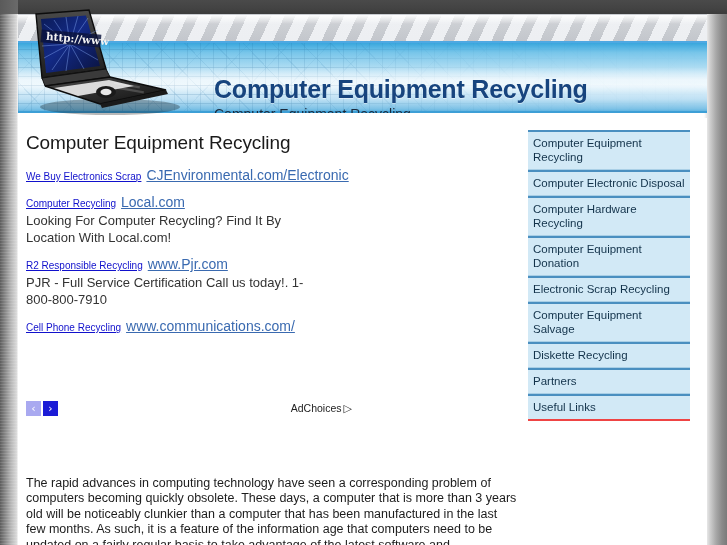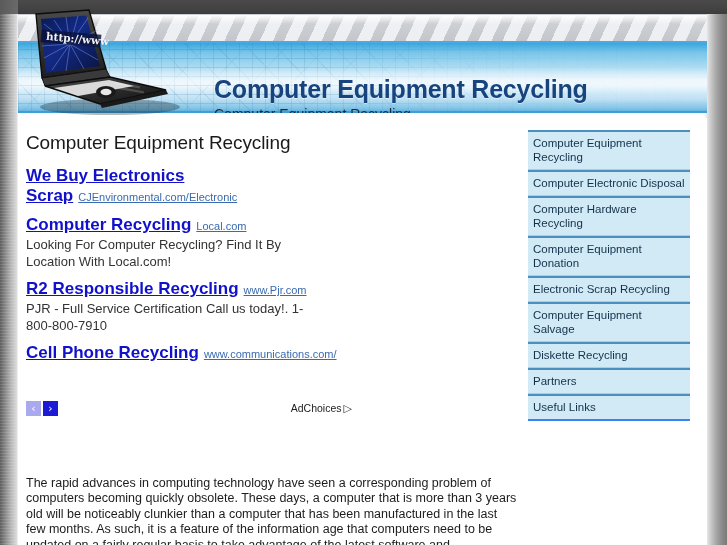--- a/index.html
+++ b/index.html
@@ -156,28 +156,28 @@
   }
 
   
   #ad-block {
     position: absolute;
     left: 8px; top: 48px;
     width: 330px;
   }
   .ad-item { margin-bottom: 9px; }
   .ad-headline {
-    font-size: 17px;
-    font-weight: bold;
+    font-size: 10px;
+    font-weight: normal;
     color: #1111cc;
     text-decoration: underline;
     cursor: pointer;
   }
   .ad-url {
-    font-size: 11px;
+    font-size: 14px;
     color: #3a6ab0;
     text-decoration: underline;
     margin-left: 5px;
     cursor: pointer;
   }
   .ad-desc {
     font-size: 13px;
     color: #333333;
     line-height: 17px;
     margin-top: 1px;
@@ -223,21 +223,21 @@
   .sidebar-item {
     background: #d2e9f6;
     border-top: 2px solid #4a8fc0;
     border-bottom: 1px solid #a9cfe6;
     padding: 4px 5px 5px 5px;
     font-size: 11.5px;
     line-height: 14px;
     color: #12324a;
     cursor: pointer;
   }
-  .sidebar-item:last-child { border-bottom: 2px solid #3b82f6; }
+  .sidebar-item:last-child { border-bottom: 2px solid #ef4444; }
 
   
   #article {
     position: absolute;
     left: 8px; top: 345px;
     width: 492px;
     font-size: 12.5px;
     line-height: 15.6px;
     color: #1c1c1c;
     text-align: left;

